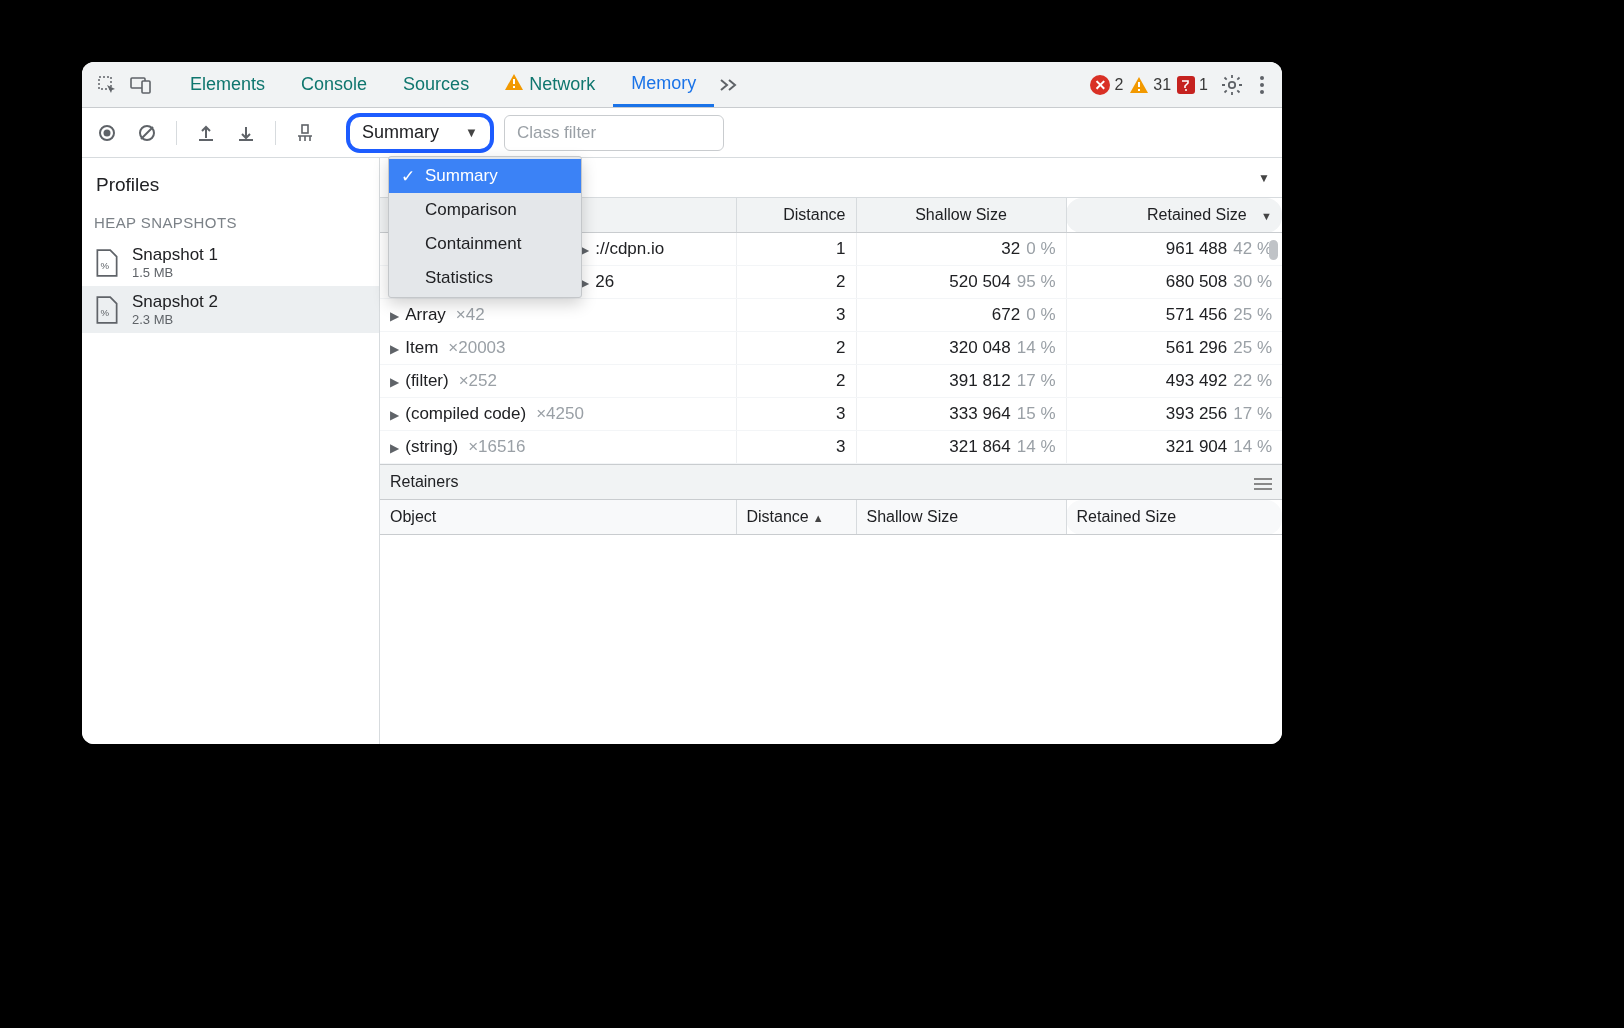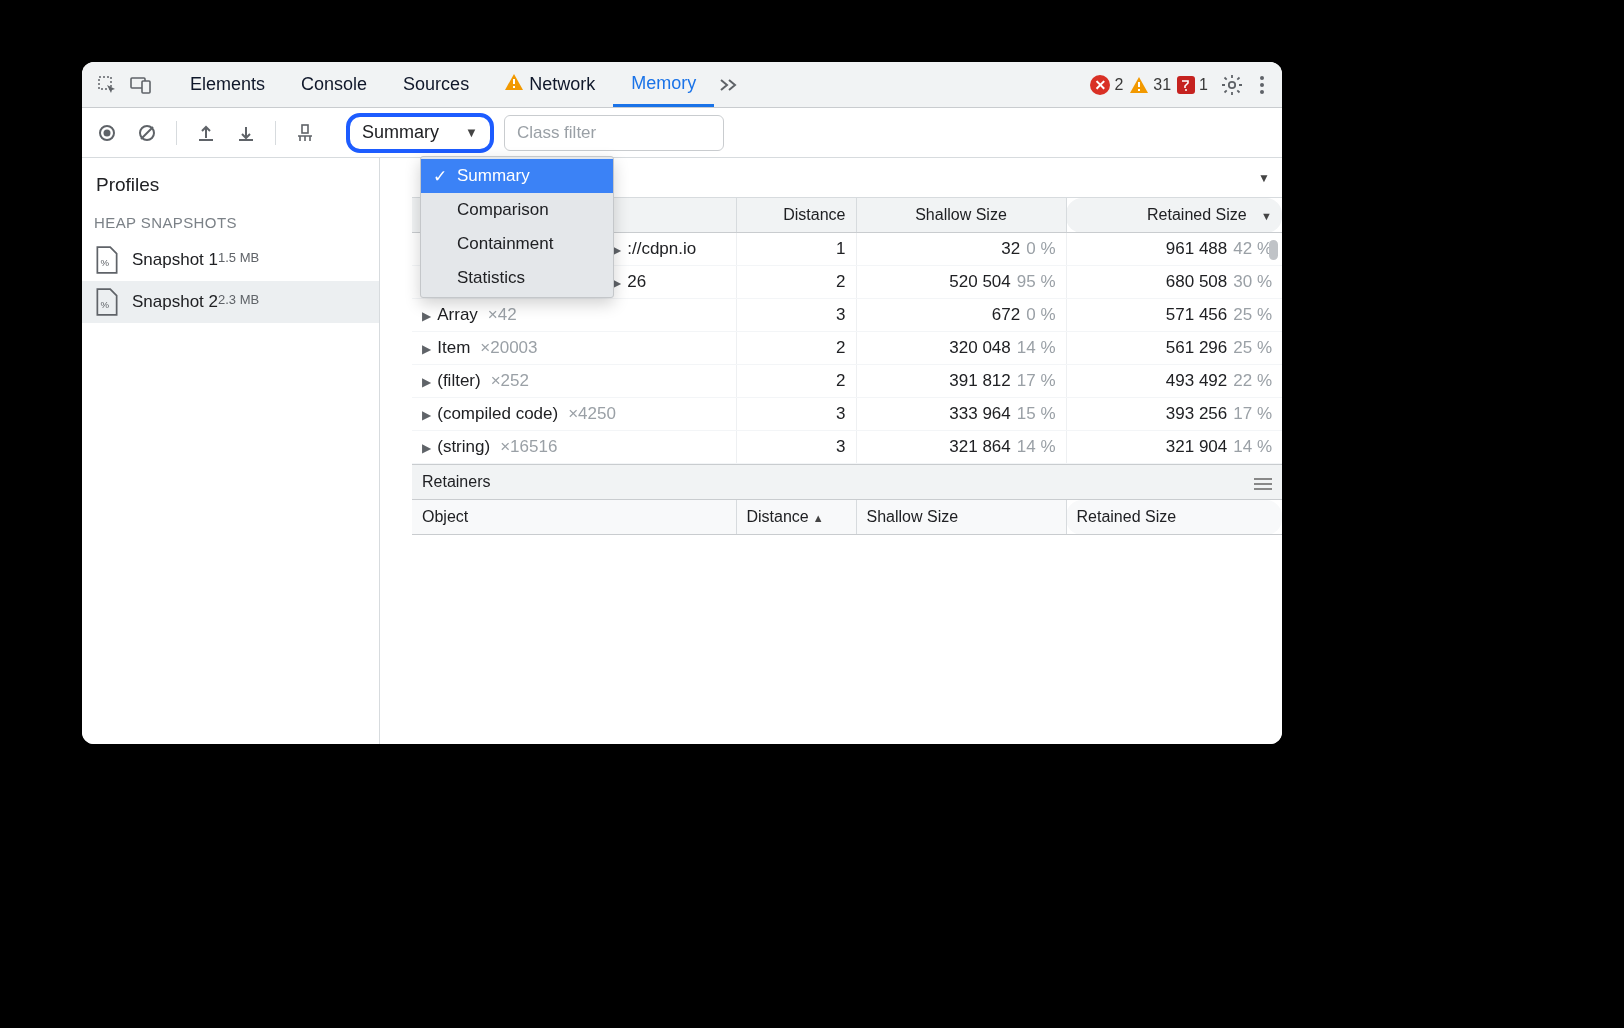--- a/index.html
+++ b/index.html
@@ -55,21 +55,21 @@
   .tabstrip .icon-btn {
     width: 34px; height: 34px;
     display: flex; align-items: center; justify-content: center;
     color: #5f6368;
     cursor: pointer;
   }
   .tabstrip .tab {
     padding: 0 18px;
     height: 100%;
     display: flex; align-items: center;
-    color: #0f172a;
+    color: #0f766e;
     font-size: 18px;
     cursor: pointer;
     gap: 6px;
   }
   .tabstrip .tab.active {
     color: #1a73e8;
     border-bottom: 3px solid #1a73e8;
     font-weight: 500;
   }
   .tabstrip .spacer { flex: 1; }
@@ -105,38 +105,38 @@
     border: 1px solid #c9cccf;
     border-radius: 6px;
     height: 36px;
     padding: 0 12px;
     font-size: 17px;
     color:#9aa0a6;
     width: 220px;
     display:flex; align-items:center;
   }
 
-  .body-split { flex: 1; display: flex; min-height: 0; gap: 32px; }
+  .body-split { flex: 1; display: flex; min-height: 0; }
   .sidebar {
     width: 298px;
     border-right: 1px solid #d7dbde;
     background:#fff;
     display:flex; flex-direction:column;
     padding-top: 4px;
   }
   .sidebar h1 { font-size: 19px; font-weight: 500; color:#202124; padding: 12px 14px 14px; }
   .sidebar h2 { font-size: 15px; font-weight: 500; color:#7b8187; padding: 4px 12px 8px; letter-spacing: 0.4px; }
   .snap-item {
     display:flex; align-items:center; gap:12px;
     padding: 6px 12px;
     cursor:pointer;
   }
   .snap-item.selected { background:#eceff1; }
   .snap-icon { width:26px; height:30px; flex:0 0 auto; }
-  .snap-text { display:flex; }
+  .snap-text { display:flex; flex-direction:column; }
   .snap-text .nm { font-size:17px; color:#202124; }
   .snap-text .sz { font-size:13px; color:#5f6368; }
 
   .main { flex:1; display:flex; flex-direction:column; position:relative; min-width:0; }
   .dropdown {
     position:absolute;
     left: 8px; top: -2px;
     background:#e4e7ea;
     border: 1px solid #c4c7ca;
     border-radius: 3px;

